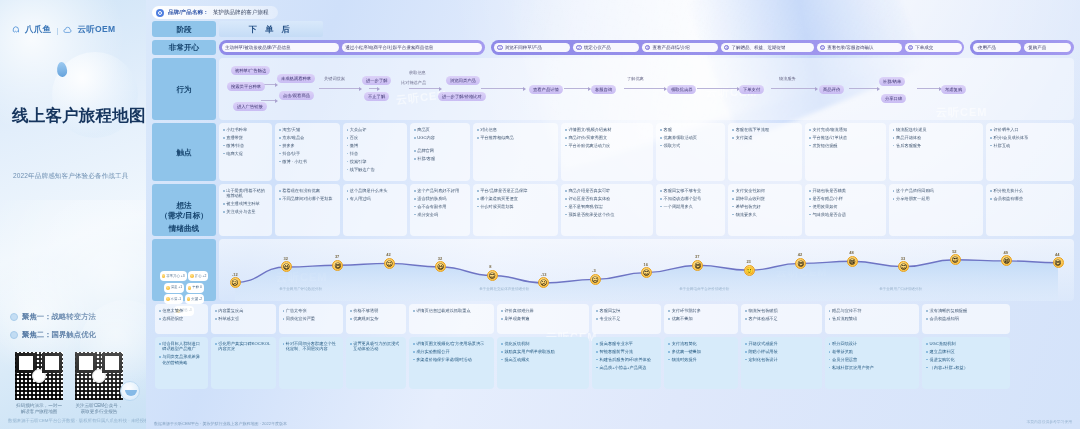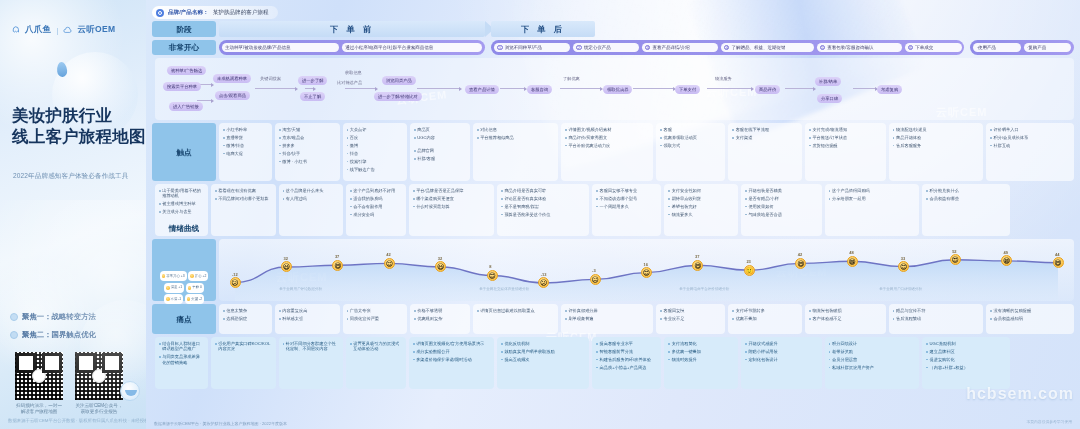--- a/index.html
+++ b/index.html
@@ -184,21 +184,20 @@
       </svg>
     <span class="bw">八爪鱼</span>
     <span class="bsep">|</span>
     <svg class="bicon" viewBox="0 0 14 10">
         <path d="M3.5 8h7a2.4 2.4 0 00.2-4.7A3.3 3.3 0 004 3.2 2.4 2.4 0 003.5 8z" fill="none" stroke="#4b8ed6" stroke-width="1.1"></path>
       </svg>
     <span class="bw">云听OEM</span>
   </div>
 
   <div id="covtitle">
-    <div class="ln">美妆护肤行业</div>
     <div class="ln">线上客户旅程地图</div>
   </div>
   <div id="covsub">2022年品牌感知客户体验必备作战工具</div>
 
   <div id="covpts">
     <div class="cpt">
       <span class="dot"></span>
       <span class="t">聚焦一：战略转变方法</span>
     </div>
     <div class="cpt">
@@ -244,21 +243,20 @@
     <span class="vl">某护肤品牌的客户旅程</span>
   </div>
 
   <div id="grid">
       <div class="row">
         <div class="rlab ">
           <span>阶段</span>
         </div>
         <div class="rbody">
           <div class="stages">
-            <div class="stage" style="flex: 0 0 266.211px;">下 单 前</div>
             <div class="stage" style="flex: 0 0 103.526px;">下 单 后</div>
           </div>
         </div>
       </div>
       <div class="row">
         <div class="rlab ">
           <span>非常开心</span>
         </div>
         <div class="rbody">
           <div class="jrow">
@@ -301,20 +299,23 @@
                 <span class="jtx">·使用产品</span>
               </div>
               <div class="jpill">
                 <span class="jtx">·复购产品</span>
               </div>
             </div>
           </div>
         </div>
       </div>
       <div class="row">
+        <div class="rlab tall" style="height: 62px;">
+          <span>行为</span>
+        </div>
         <div class="rbody">
           <div class="brow">
             <div class="bline" style="left: 42px; top: 26px; width: 14px;"></div>
             <div class="barr" style="left: 56px; top: 24.5px;"></div>
             <div class="bline" style="left: 42px; top: 42px; width: 14px;"></div>
             <div class="barr" style="left: 56px; top: 40.5px;"></div>
             <div class="bline" style="left: 100px; top: 30px; width: 40px;"></div>
             <div class="barr" style="left: 140px; top: 28.5px;"></div>
             <div class="bline" style="left: 150px; top: 30px; width: 8px;"></div>
             <div class="barr" style="left: 158px; top: 28.5px;"></div>
@@ -423,20 +424,24 @@
             </div>
             <div class="cell " style="flex: 0 0 87.5698px; height: 58px;">
               <div class="li">评价晒单入口</div>
               <div class="li">积分/会员成长体系</div>
               <div class="li">社群互动</div>
             </div>
           </div>
         </div>
       </div>
       <div class="row">
+        <div class="rlab " style="height: 52px;">
+          <span>想法</span>
+          <span>（需求/目标）</span>
+        </div>
         <div class="rbody">
           <div class="cells">
             <div class="cell " style="flex: 0 0 53.0028px; height: 52px;">
               <div class="li">出于爱美/用着不错的推荐动机</div>
               <div class="li">被主播或博主种草</div>
               <div class="li">关注成分与含量</div>
             </div>
             <div class="cell " style="flex: 0 0 64.5251px; height: 52px;">
               <div class="li">看看现在有没有优惠</div>
               <div class="li">不同品牌间对比哪个更划算</div>
@@ -571,23 +576,20 @@
             <div class="emo" title="考虑复购" style="left: 833.5px; top: 18.1889px;">😄</div>
             <div class="eval" style="left: 836px; top: 12.6889px;">44</div>
             <div class="eval" style="left: 60px; top: 48px; color: rgb(157, 182, 207); font-weight: normal; font-size: 3.6px;">基于全网用户评论数据分析</div>
             <div class="eval" style="left: 260px; top: 48px; color: rgb(157, 182, 207); font-weight: normal; font-size: 3.6px;">基于全网社交媒体声量情绪分析</div>
             <div class="eval" style="left: 460px; top: 48px; color: rgb(157, 182, 207); font-weight: normal; font-size: 3.6px;">基于全网电商平台评价情绪分析</div>
             <div class="eval" style="left: 660px; top: 48px; color: rgb(157, 182, 207); font-weight: normal; font-size: 3.6px;">基于全网用户口碑情绪分析</div>
           </div>
         </div>
       </div>
       <div class="row">
-        <div class="rlab " style="height: 30px;">
-          <span>痛点</span>
-        </div>
         <div class="rbody">
           <div class="cells">
             <div class="cell " style="flex: 0 0 53.0028px; height: 30px;">
               <div class="li">信息太繁杂</div>
               <div class="li">选择恐惧症</div>
             </div>
             <div class="cell " style="flex: 0 0 64.5251px; height: 30px;">
               <div class="li">内容重复度高</div>
               <div class="li">种草感太强</div>
             </div>
@@ -681,16 +683,15 @@
               <div class="li">UGC激励机制</div>
               <div class="li">建立品牌社区</div>
               <div class="li">促进复购转化</div>
               <div class="li">（内容+社群+权益）</div>
             </div>
           </div>
         </div>
       </div>
     </div>
 
-  <div id="wmbig">hcbsem.com</div>
   <div id="wmsmall">本页内容仅供参考学习使用</div>
   <div id="footnote">数据来源于云听CEM平台 · 美妆护肤行业线上客户旅程地图 · 2022年度版本</div>
 </div>
 
 </body></html>

